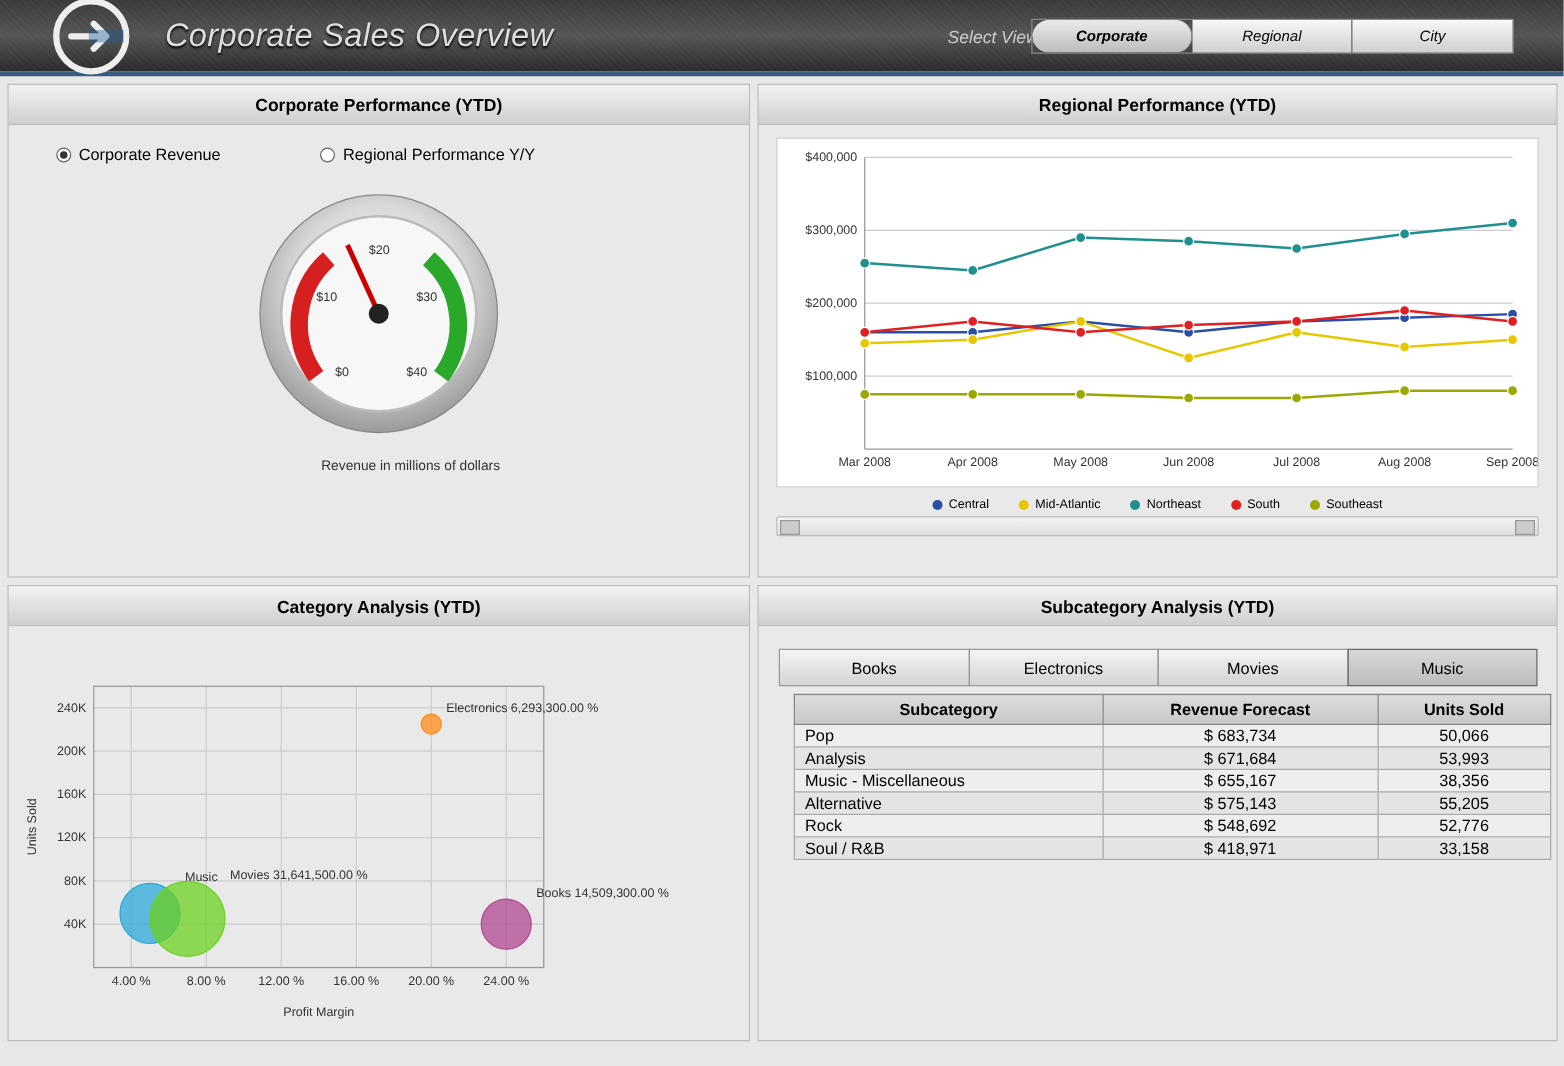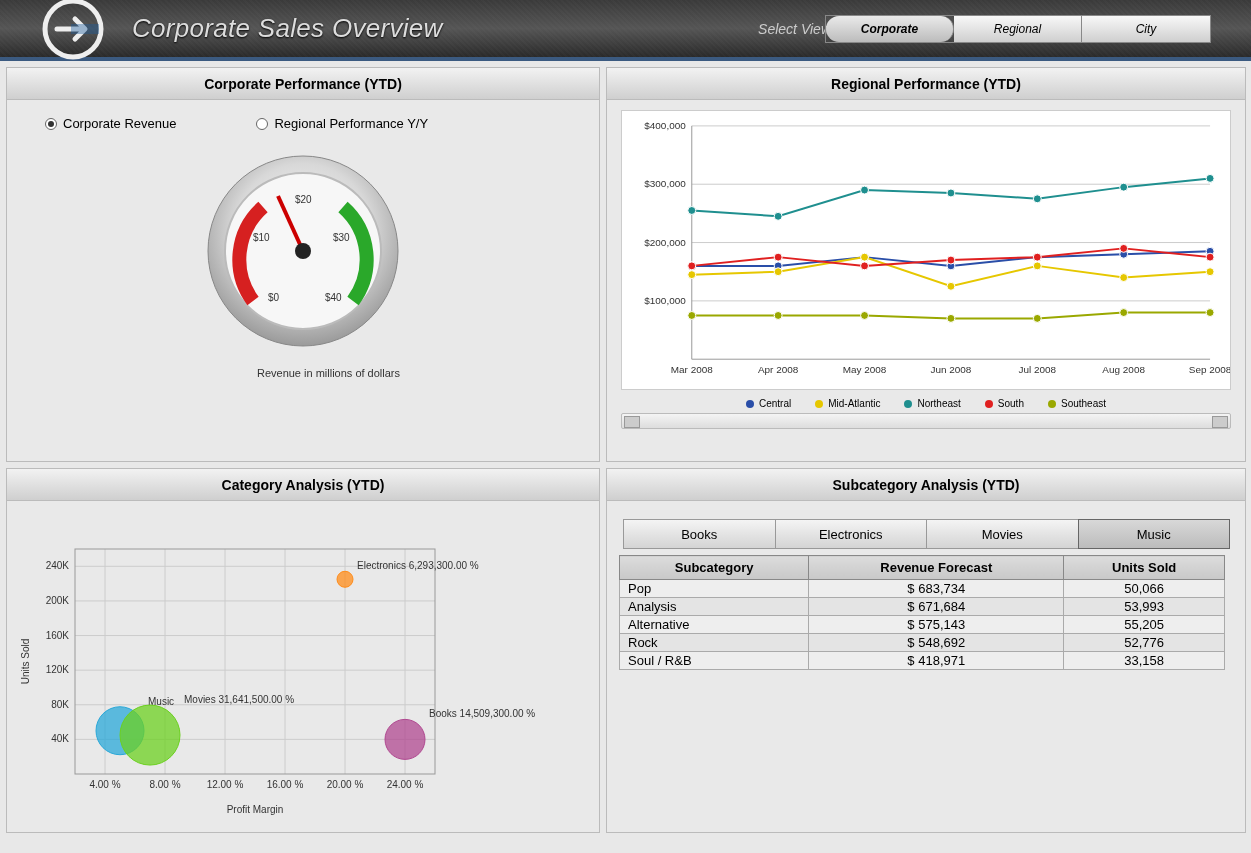--- a/index.html
+++ b/index.html
@@ -105,21 +105,21 @@
     .scroll-faux::before{left:2px;} .scroll-faux::after{right:2px;}
     
     .subtabs { display:flex; margin:10px 8px 6px 8px; }
     .subtab {
       flex:1; height:30px; border:1px solid #999; margin-right:-1px;
       background:linear-gradient(#f4f4f4,#d4d4d4);
       display:flex; align-items:center; justify-content:center; font-size:13px; cursor:pointer;
     }
     .subtab.active { background:linear-gradient(#d8d8d8,#bcbcbc); border-color:#666; font-weight:400; position:relative; z-index:1;}
     table.datatable {
-      width: calc(100% - 16px); margin:0 4px; border-collapse:collapse; font-size:13px;
+      width: calc(100% - 16px); margin:0 20px; border-collapse:collapse; font-size:13px;
       border:1px solid #888;
     }
     table.datatable th {
       background:linear-gradient(#dcdcdc,#c8c8c8); border:1px solid #888; padding:4px 8px; font-weight:bold;
     }
     table.datatable td { border:1px solid #aaa; padding:1px 8px; background:#e4e4e4; }
     table.datatable td.num { text-align:center; }
     table.datatable tr:nth-child(odd) td { background:#eee; }
     .axis-text{font-size:10px; fill:#333;}
     .grid-line{stroke:#ccc; stroke-width:1;}
@@ -344,20 +344,25 @@
               <td>Pop</td>
               <td class="num">$ 683,734</td>
               <td class="num">50,066</td>
             </tr>
             <tr>
               <td>Analysis</td>
               <td class="num">$ 671,684</td>
               <td class="num">53,993</td>
             </tr>
             <tr>
+              <td>Music - Miscellaneous</td>
+              <td class="num">$ 655,167</td>
+              <td class="num">38,356</td>
+            </tr>
+            <tr>
               <td>Alternative</td>
               <td class="num">$ 575,143</td>
               <td class="num">55,205</td>
             </tr>
             <tr>
               <td>Rock</td>
               <td class="num">$ 548,692</td>
               <td class="num">52,776</td>
             </tr>
             <tr>

